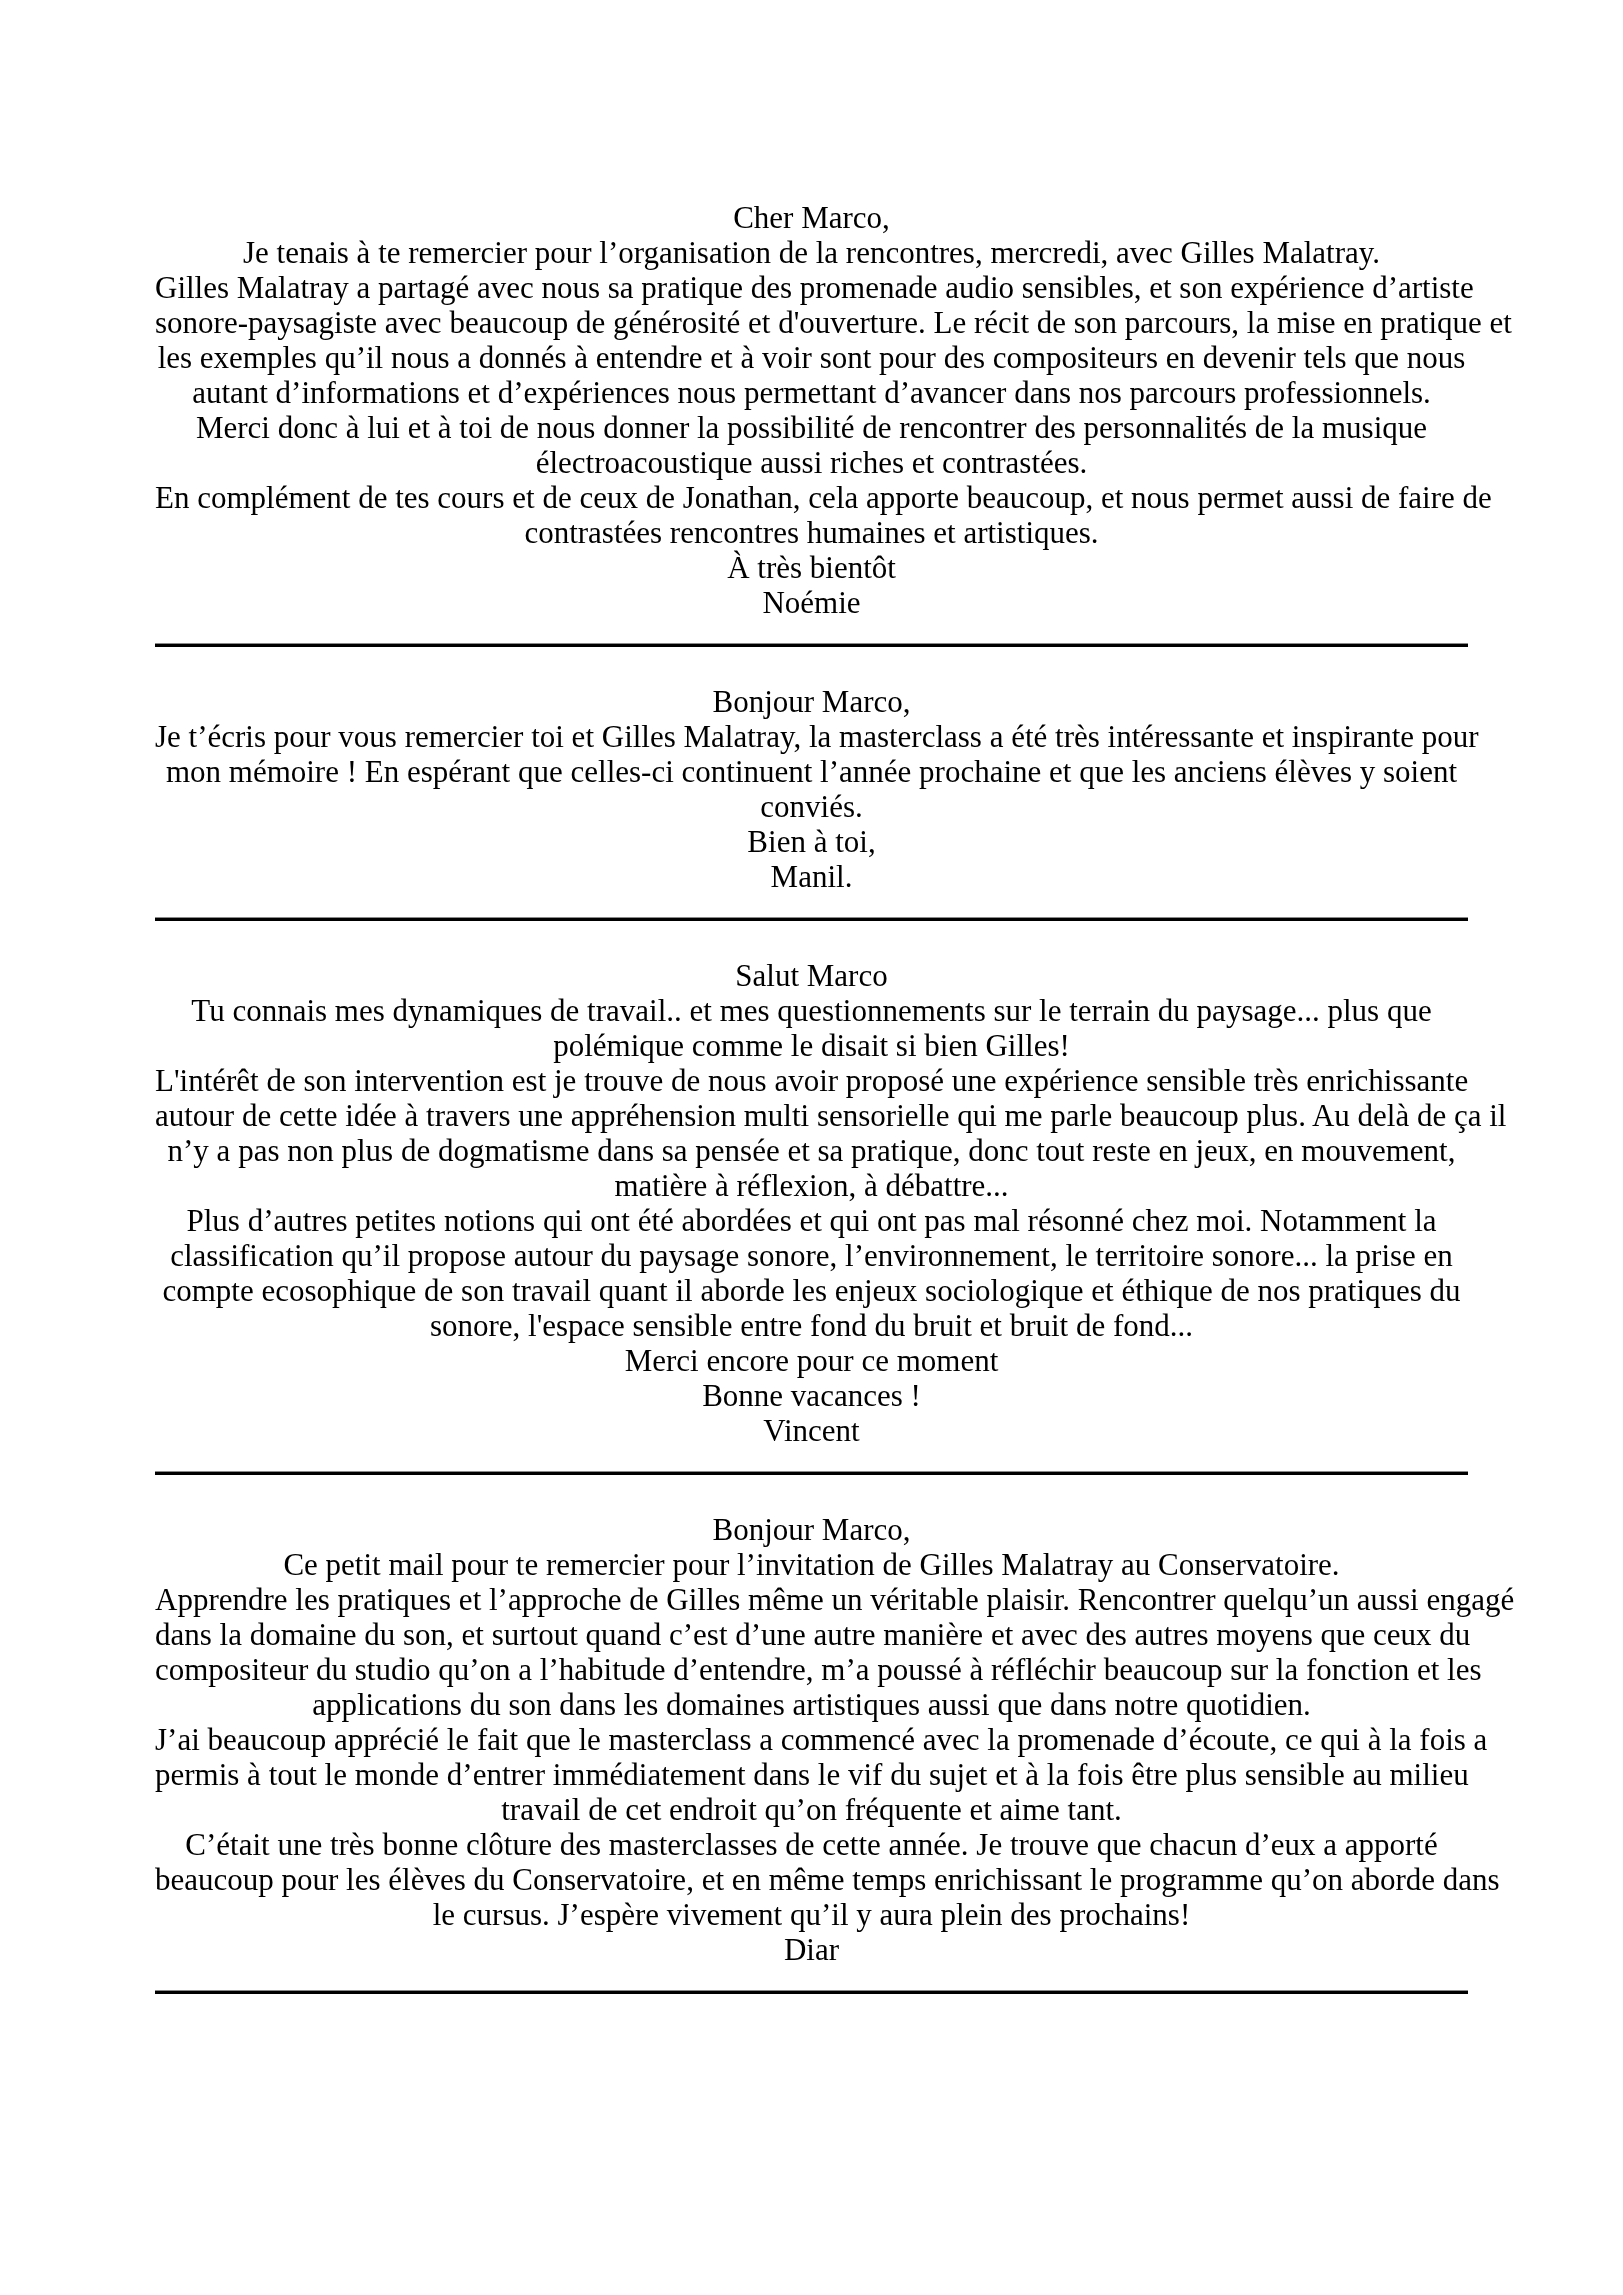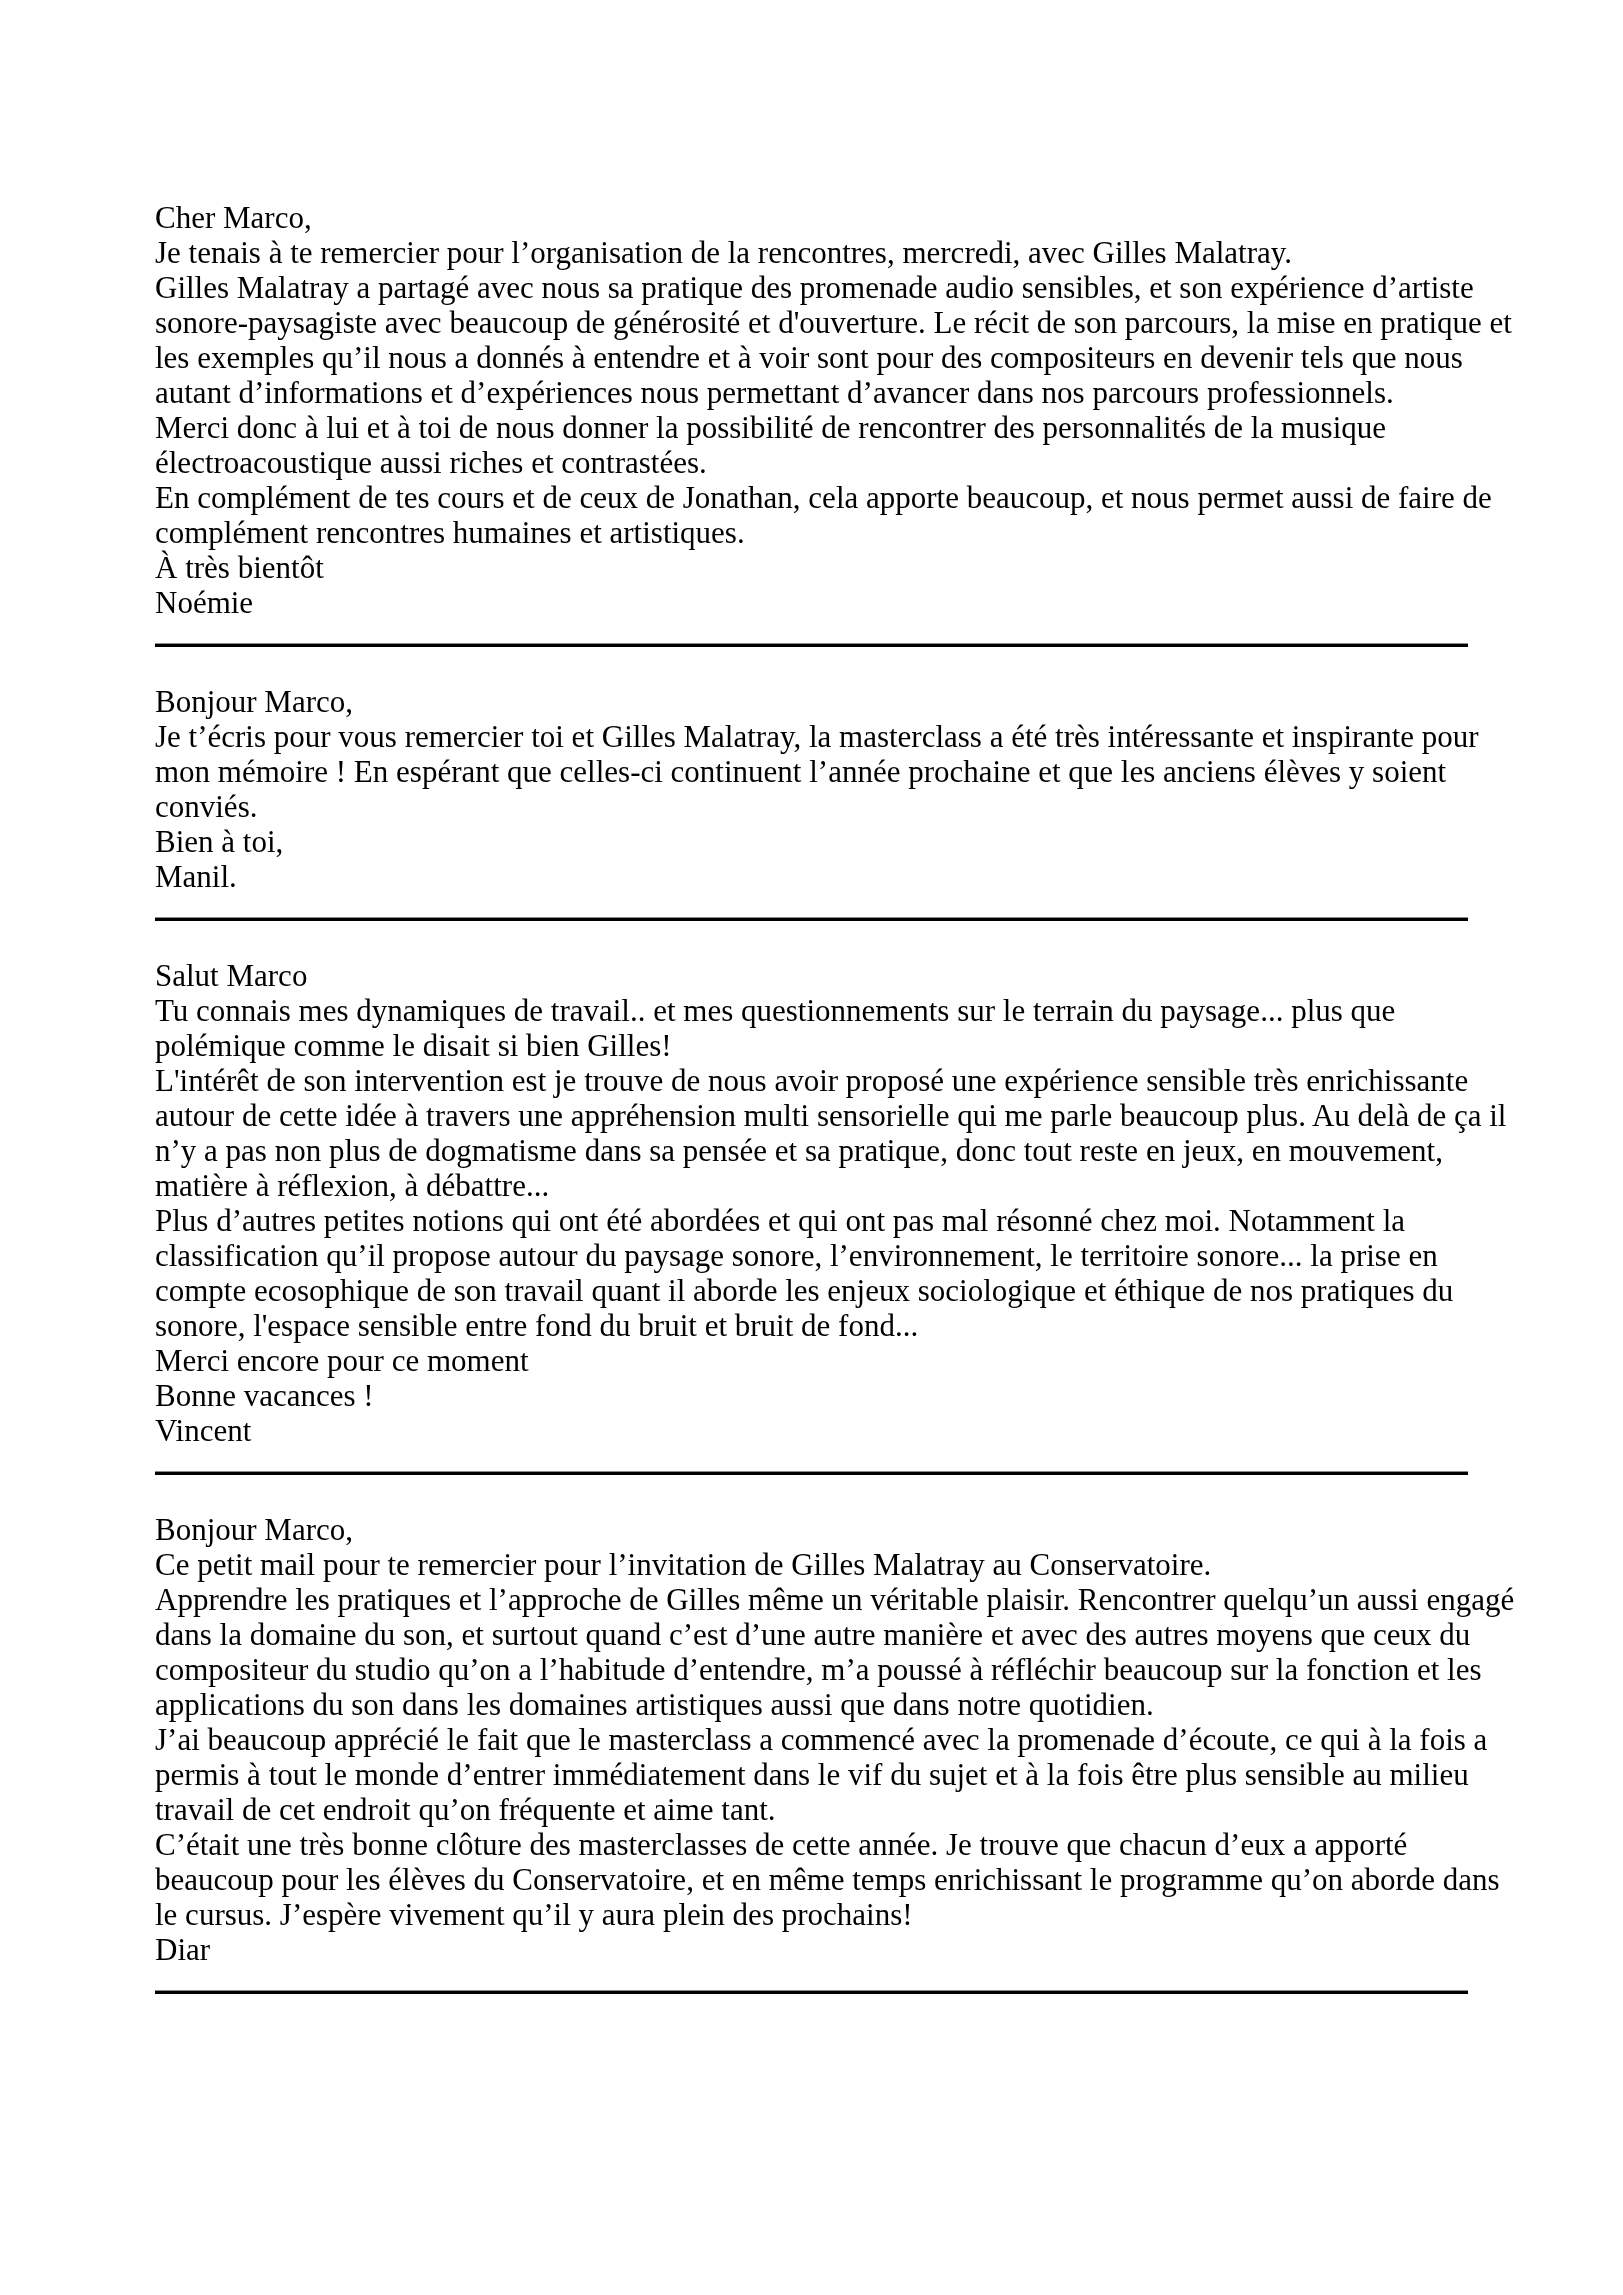--- a/index.html
+++ b/index.html
@@ -17,20 +17,21 @@
   .page {
     box-sizing: border-box;
     width: 1623px;
     height: 2295px;
     padding: 200px 155px 0 155px;
     background: #ffffff;
     overflow: hidden;
   }
   .message {
     display: block;
+    text-align: center;
   }
   .line {
     font-size: 31px;
     line-height: 35px;
     white-space: nowrap;
     letter-spacing: 0;
   }
   .sep {
     height: 0;
     margin: 23px 0 37px 0;
@@ -46,21 +47,21 @@
   <section class="message">
     <div class="line">Cher Marco,</div>
     <div class="line">Je tenais à te remercier pour l’organisation de la rencontres, mercredi, avec Gilles Malatray.</div>
     <div class="line">Gilles Malatray a partagé avec nous sa pratique des promenade audio sensibles, et son expérience d’artiste</div>
     <div class="line">sonore-paysagiste avec beaucoup de générosité et d'ouverture. Le récit de son parcours, la mise en pratique et</div>
     <div class="line">les exemples qu’il nous a donnés à entendre et à voir sont pour des compositeurs en devenir tels que nous</div>
     <div class="line">autant d’informations et d’expériences nous permettant d’avancer dans nos parcours professionnels.</div>
     <div class="line">Merci donc à lui et à toi de nous donner la possibilité de rencontrer des personnalités de la musique</div>
     <div class="line">électroacoustique aussi riches et contrastées.</div>
     <div class="line">En complément de tes cours et de ceux de Jonathan, cela apporte beaucoup, et nous permet aussi de faire de</div>
-    <div class="line">complément rencontres humaines et artistiques.</div>
+    <div class="line">contrastées rencontres humaines et artistiques.</div>
     <div class="line">À très bientôt</div>
     <div class="line">Noémie</div>
   </section>
 
   <div class="sep"></div>
 
   <section class="message">
     <div class="line">Bonjour Marco,</div>
     <div class="line">Je t’écris pour vous remercier toi et Gilles Malatray, la masterclass a été très intéressante et inspirante pour</div>
     <div class="line">mon mémoire ! En espérant que celles-ci continuent l’année prochaine et que les anciens élèves y soient</div>

